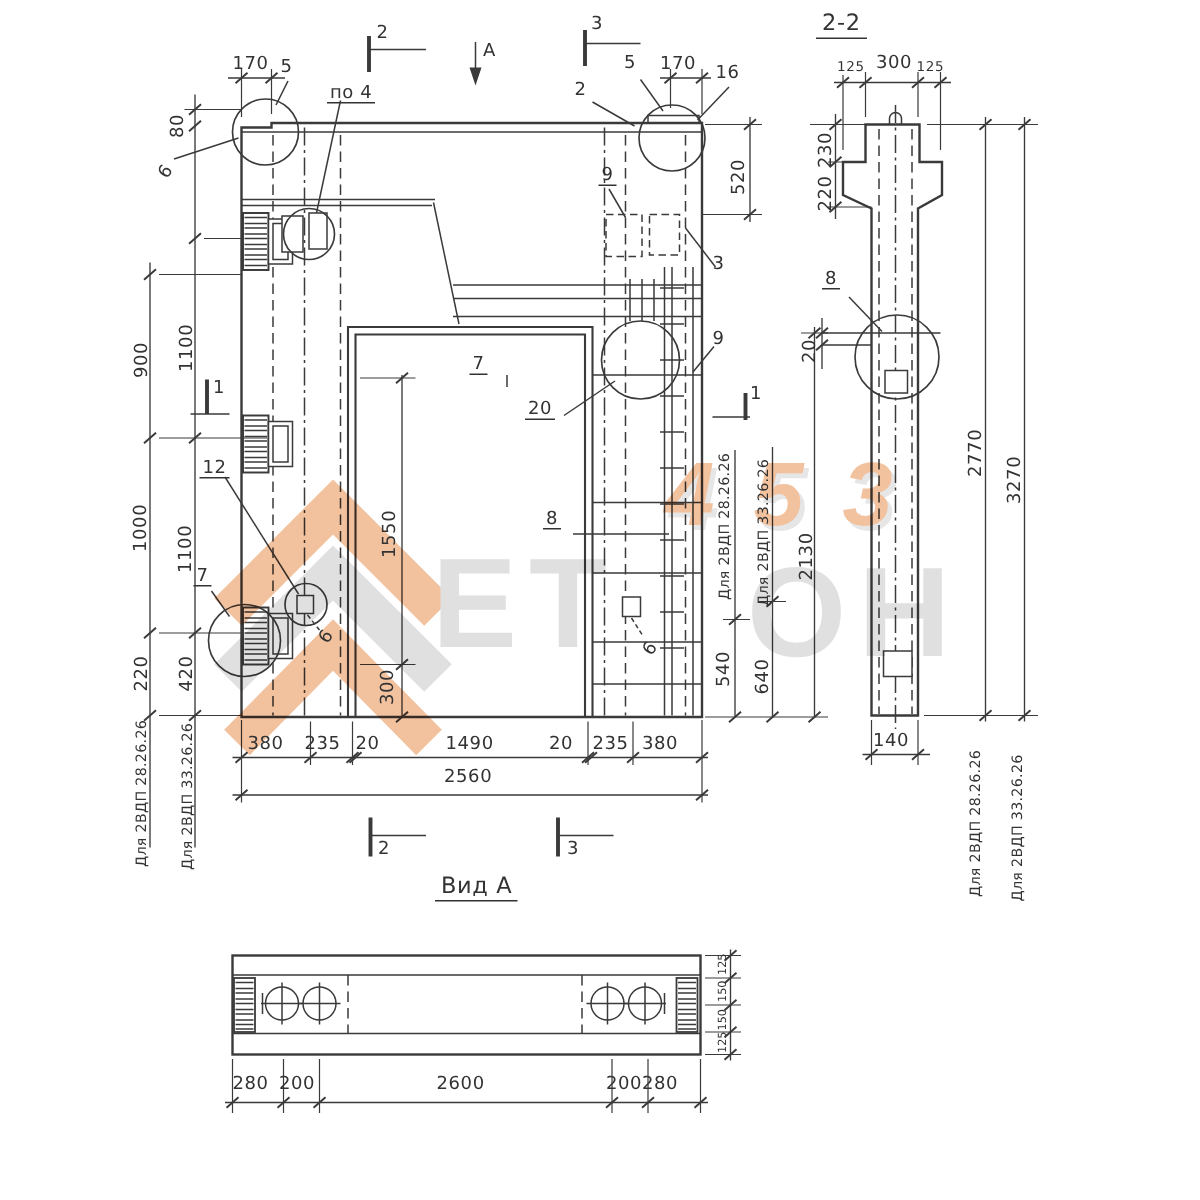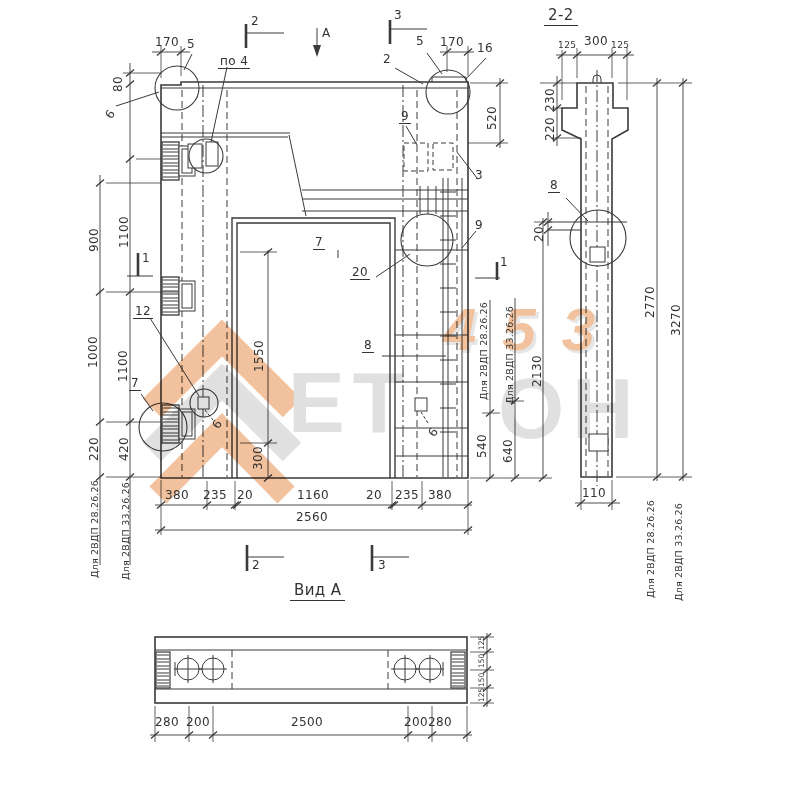--- a/index.html
+++ b/index.html
@@ -274,21 +274,21 @@
 <span class="lbl und" style="left:313px;top:236px">7</span>
 <span class="lbl und" style="left:350px;top:266px">20</span>
 <span class="lbl rot" style="left:253px;top:372px">1550</span>
 <span class="lbl rot" style="left:252px;top:470px">300</span>
 <span class="lbl und" style="left:362px;top:339px">8</span>
 <span class="lbl r60" style="left:426px;top:432px">6</span>
 
 <span class="lbl" style="left:165px;top:489px">380</span>
 <span class="lbl" style="left:203px;top:489px">235</span>
 <span class="lbl" style="left:237px;top:489px">20</span>
-<span class="lbl" style="left:297px;top:489px">1160</span>
+<span class="lbl" style="left:297px;top:489px">1490</span>
 <span class="lbl" style="left:366px;top:489px">20</span>
 <span class="lbl" style="left:395px;top:489px">235</span>
 <span class="lbl" style="left:428px;top:489px">380</span>
 <span class="lbl" style="left:296px;top:511px">2560</span>
 <span class="lbl" style="left:252px;top:559px">2</span>
 <span class="lbl" style="left:378px;top:559px">3</span>
 
 <span class="lbl rot sm" style="left:479px;top:400px">Для 2ВДП 28.26.26</span>
 <span class="lbl rot sm" style="left:505px;top:404px">Для 2ВДП 33.26.26</span>
 <span class="lbl rot" style="left:476px;top:458px">540</span>
@@ -298,26 +298,26 @@
 <span class="lbl ttl" style="left:544px;top:8px">2-2</span>
 <span class="lbl x9" style="left:558px;top:41px">125</span>
 <span class="lbl" style="left:584px;top:35px">300</span>
 <span class="lbl x9" style="left:611px;top:41px">125</span>
 <span class="lbl rot" style="left:544px;top:112px">230</span>
 <span class="lbl rot" style="left:544px;top:141px">220</span>
 <span class="lbl und" style="left:548px;top:179px">8</span>
 <span class="lbl rot" style="left:533px;top:242px">20</span>
 <span class="lbl rot" style="left:644px;top:318px">2770</span>
 <span class="lbl rot" style="left:670px;top:336px">3270</span>
-<span class="lbl" style="left:582px;top:487px">110</span>
+<span class="lbl" style="left:582px;top:487px">140</span>
 <span class="lbl rot sm" style="left:646px;top:598px">Для 2ВДП 28.26.26</span>
 <span class="lbl rot sm" style="left:674px;top:601px">Для 2ВДП 33.26.26</span>
 
 <span class="lbl ttl" style="left:290px;top:583px">Вид А</span>
 <span class="lbl" style="left:155px;top:716px">280</span>
 <span class="lbl" style="left:186px;top:716px">200</span>
-<span class="lbl" style="left:291px;top:716px">2500</span>
+<span class="lbl" style="left:291px;top:716px">2600</span>
 <span class="lbl" style="left:404px;top:716px">200</span>
 <span class="lbl" style="left:428px;top:716px">280</span>
 <span class="lbl rot xs" style="left:478px;top:650px">125</span>
 <span class="lbl rot xs" style="left:478px;top:668px">150</span>
 <span class="lbl rot xs" style="left:478px;top:687px">150</span>
 <span class="lbl rot xs" style="left:478px;top:702px">125</span>
 
 </body></html>

